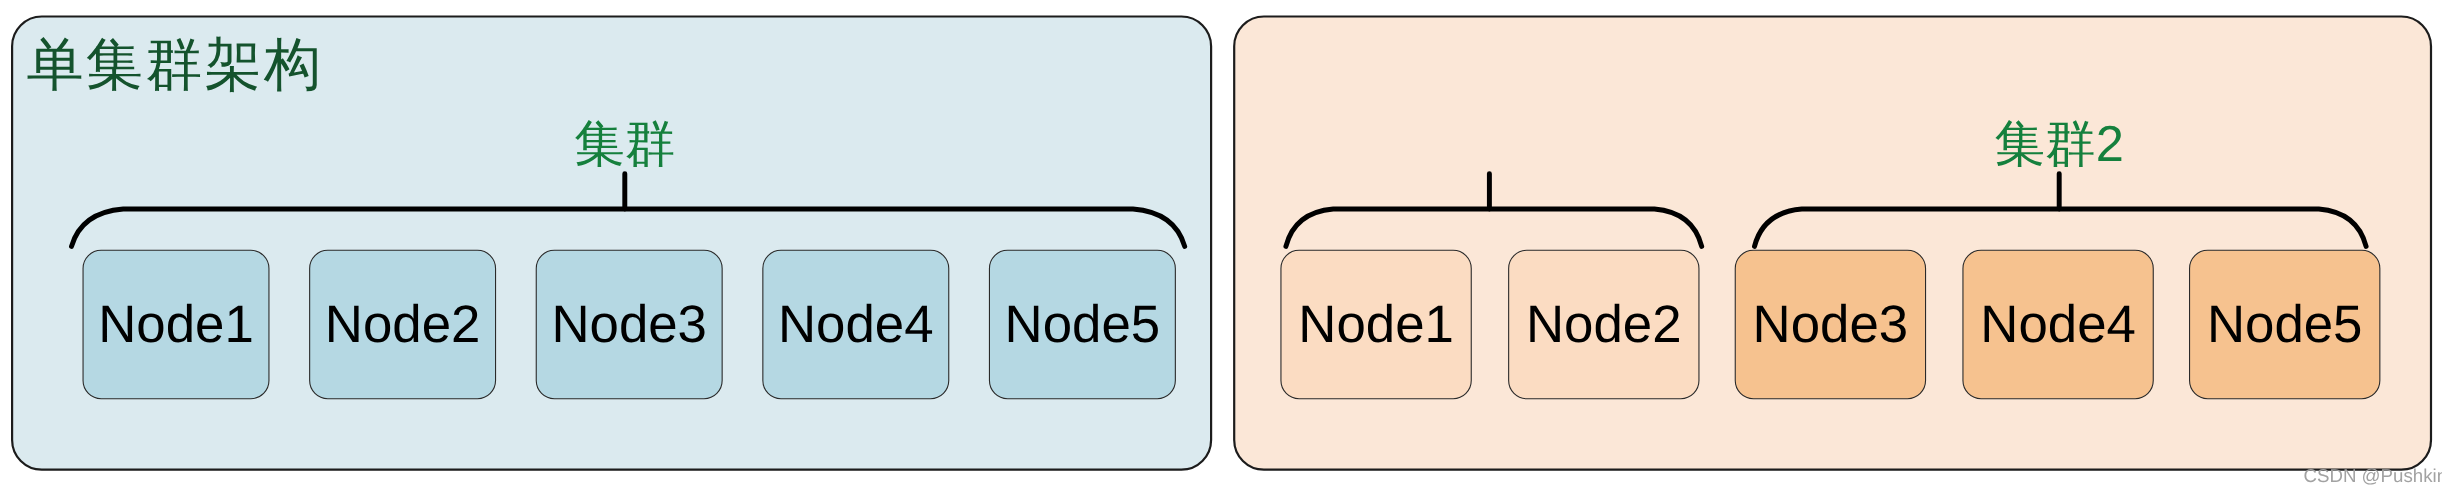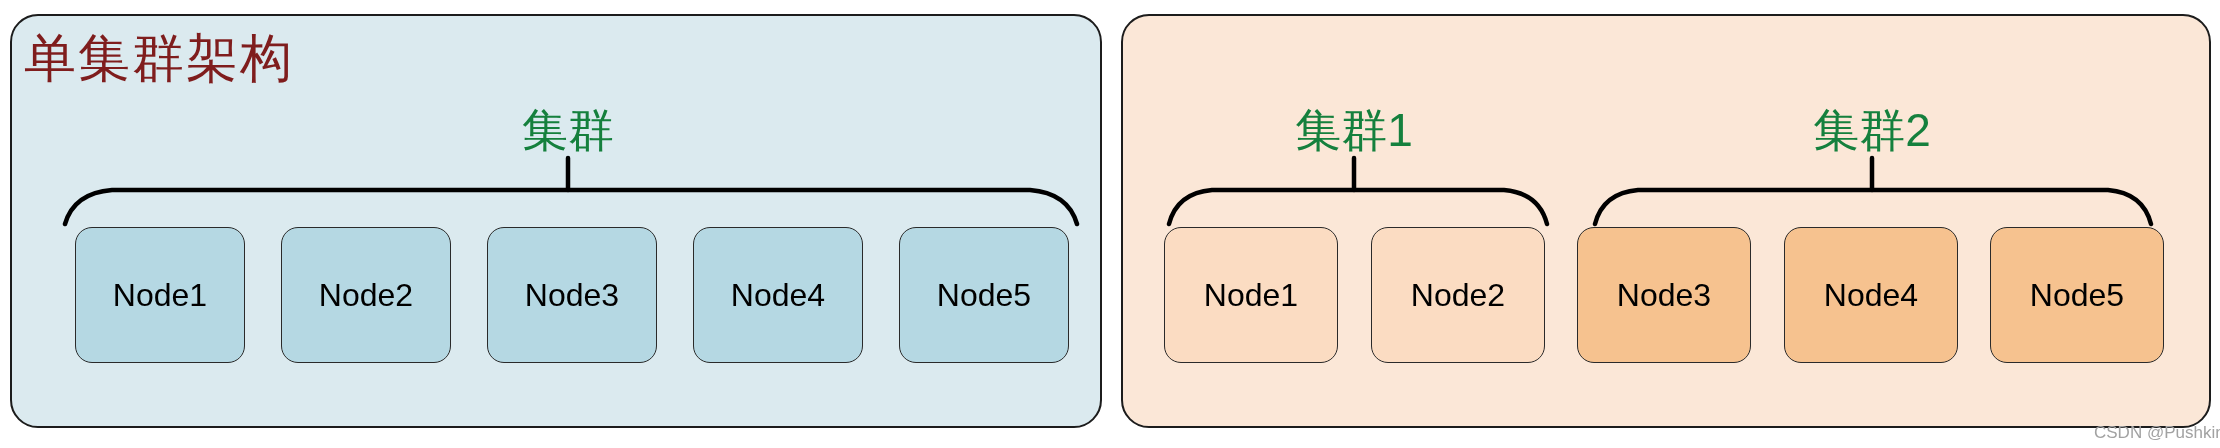--- a/index.html
+++ b/index.html
@@ -30,21 +30,21 @@
   }
   .panel.multi {
     left: 1121px;
     width: 1090px;
     background: #fbe7d7;
   }
   .panel-title {
     position: absolute;
     font-size: 52px;
     font-weight: 500;
-    color: #7f1d1d;
+    color: #14532d;
     letter-spacing: 2px;
     white-space: nowrap;
   }
   .title-single { left: 24px;  top: 24px; }
   .title-multi  { left: 1133px; top: 24px; }
   .cluster-label {
     position: absolute;
     top: 100px;
     transform: translateX(-50%);
     font-size: 46px;
@@ -66,21 +66,21 @@
     position: absolute;
     top: 227px;
     width: 170px;
     height: 136px;
     border: 1.7px solid #2a2a2a;
     border-radius: 17px;
     box-sizing: border-box;
     display: flex;
     align-items: center;
     justify-content: center;
-    font-size: 32px;
+    font-size: 48px;
     color: #000000;
     white-space: nowrap;
   }
   .node.blue      { background: #b5d8e3; }
   .node.lt-orange { background: #fbdcc2; width: 174px; }
   .node.dk-orange { background: #f6c28f; width: 174px; }
   .watermark {
     position: absolute;
     left: 2094px;
     top: 423px;
@@ -107,21 +107,20 @@
 
   <div class="node blue" style="left:75px">Node1</div>
   <div class="node blue" style="left:281px">Node2</div>
   <div class="node blue" style="left:487px">Node3</div>
   <div class="node blue" style="left:693px">Node4</div>
   <div class="node blue" style="left:899px">Node5</div>
 
   <section class="panel multi"></section>
 
 
-  <div class="cluster-label" style="left:1354px">集群1</div>
 
   <svg class="brace" style="left:1164px; top:155px" width="388" height="76" viewBox="0 0 388 76">
     <path d="M 190 3 L 190 35"></path>
     <path d="M 5 69 Q 13 38 48 35 L 340 35 Q 375 38 383 69"></path>
   </svg>
 
   <div class="cluster-label" style="left:1872px">集群2</div>
 
   <svg class="brace" style="left:1590px; top:155px" width="566" height="76" viewBox="0 0 566 76">
     <path d="M 282 3 L 282 35"></path>

